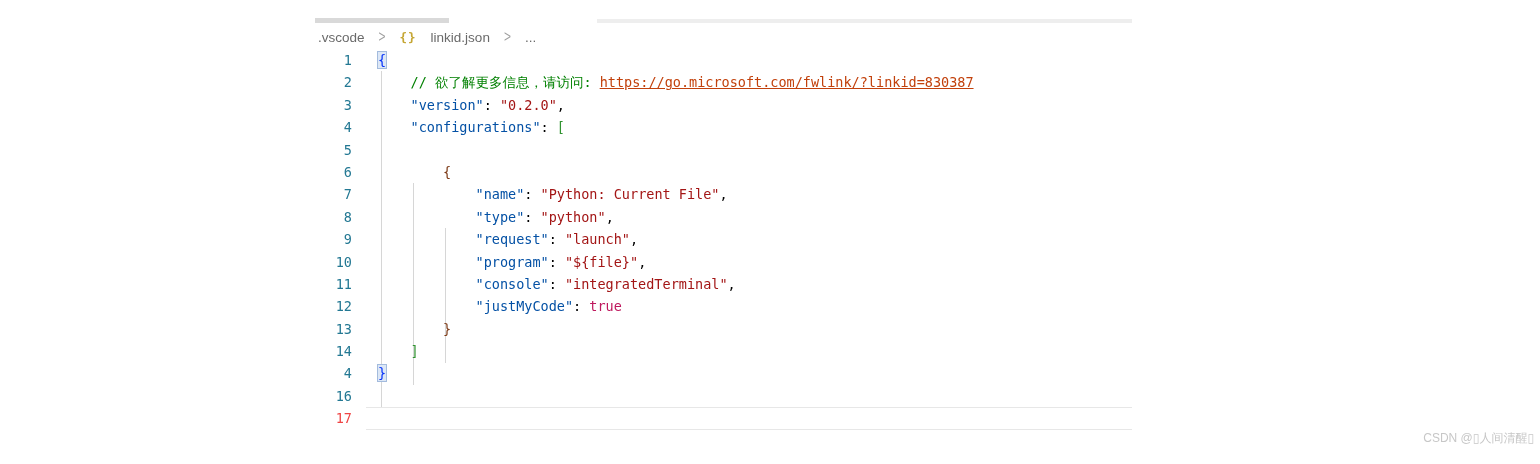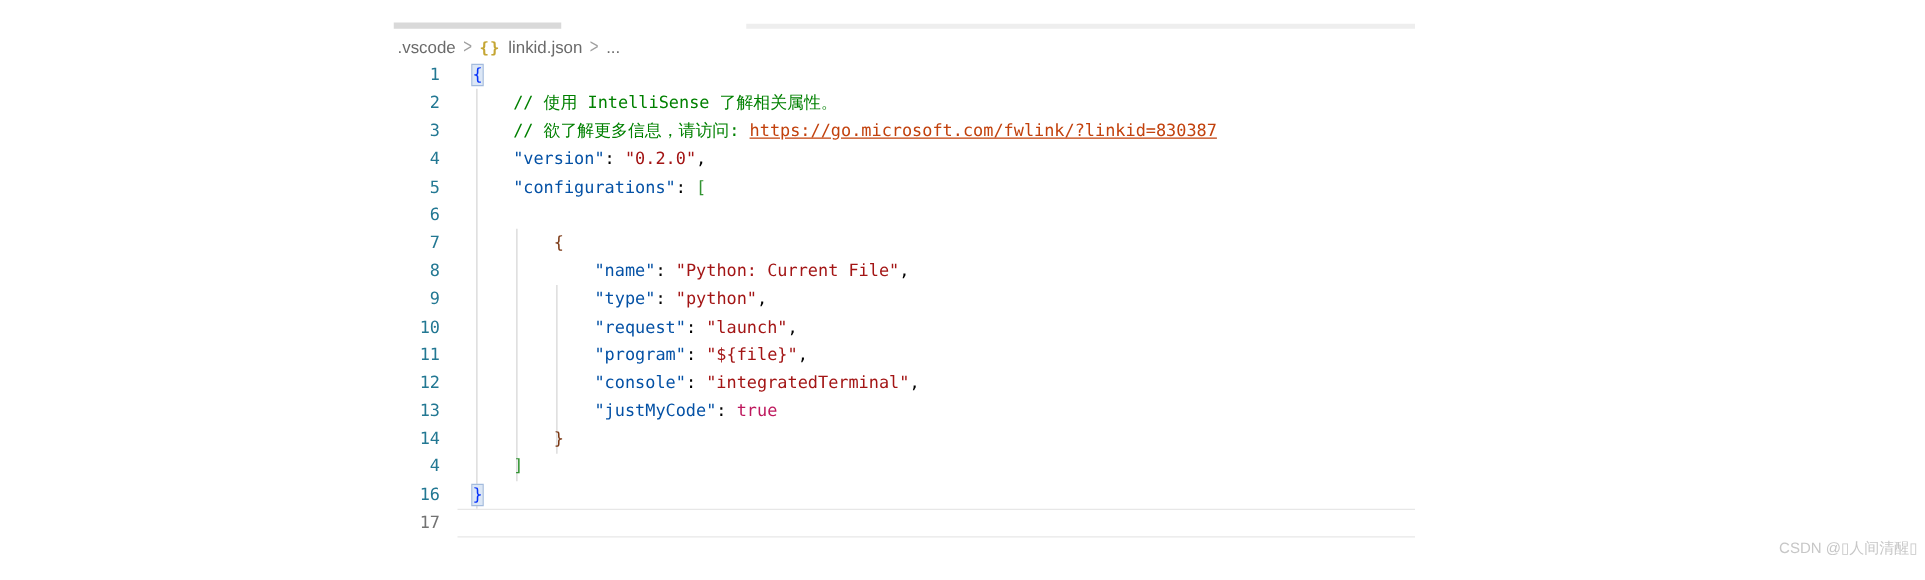--- a/index.html
+++ b/index.html
@@ -9,38 +9,38 @@
     font-family:"Liberation Sans","DejaVu Sans",sans-serif;
   }
   
   .bar{position:absolute;}
   #tab-bar-left{left:315px;top:18px;width:134px;height:5px;background:#d9d9d9;}
   #tab-bar-right{left:597px;top:19px;width:535px;height:4px;background:#eeeeee;}
 
   
   .breadcrumb{
     position:absolute;left:318px;top:27px;height:20px;
-    display:flex;align-items:center;gap:6px;
+    display:flex;align-items:center;gap:14px;
     font-size:13.5px;color:#6a6a6a;white-space:nowrap;
   }
   .breadcrumb .chev{color:#9f9f9f;font-size:12px;transform:scaleY(1.35);display:inline-block;}
   .breadcrumb .json-icon{
     color:#c5a634;font-weight:700;font-size:12.5px;letter-spacing:1px;
     font-family:"DejaVu Sans Mono","Liberation Mono",monospace;
   }
   .crumb{cursor:pointer;}
 
   
   .gutter{position:absolute;left:315px;top:49px;width:37px;}
   .gutter div{
     height:22.4px;line-height:22.4px;text-align:right;
     font-family:"DejaVu Sans Mono","Liberation Mono",monospace;
     font-size:13.5px;color:#237893;
   }
-  .gutter div.active{color:#737373;}
+  .gutter div.active{color:#ef4444;}
   .code-area{position:absolute;left:378px;top:49px;}
   .code-area .cl{
     height:22.4px;line-height:22.4px;white-space:pre;
     font-family:"DejaVu Sans Mono","Liberation Mono",monospace;
     font-size:13.5px;color:#000000;
   }
   
   .p  {color:#000000;}
   .cm {color:#008000;}
   .lk {color:#c2410c;text-decoration:underline;cursor:pointer;}
@@ -105,21 +105,20 @@
     <div>11</div>
     <div>12</div>
     <div>13</div>
     <div>14</div>
     <div>4</div>
     <div>16</div>
     <div class="active">17</div>
   </div>
 <div class="code-area" id="code">
     <div class="cl"><span class="b1 match">{</span></div>
-    <div class="cl"><span class="p">    </span><span class="cm">// 使用 IntelliSense 了解相关属性。</span></div>
     <div class="cl"><span class="p">    </span><span class="cm">// 欲了解更多信息，请访问: </span><span class="lk">https://go.microsoft.com/fwlink/?linkid=830387</span></div>
     <div class="cl"><span class="p">    </span><span class="k">"version"</span><span class="p">: </span><span class="s">"0.2.0"</span><span class="p">,</span></div>
     <div class="cl"><span class="p">    </span><span class="k">"configurations"</span><span class="p">: </span><span class="b2">[</span></div>
     <div class="cl"></div>
     <div class="cl"><span class="p">        </span><span class="b3">{</span></div>
     <div class="cl"><span class="p">            </span><span class="k">"name"</span><span class="p">: </span><span class="s">"Python: Current File"</span><span class="p">,</span></div>
     <div class="cl"><span class="p">            </span><span class="k">"type"</span><span class="p">: </span><span class="s">"python"</span><span class="p">,</span></div>
     <div class="cl"><span class="p">            </span><span class="k">"request"</span><span class="p">: </span><span class="s">"launch"</span><span class="p">,</span></div>
     <div class="cl"><span class="p">            </span><span class="k">"program"</span><span class="p">: </span><span class="s">"${file}"</span><span class="p">,</span></div>
     <div class="cl"><span class="p">            </span><span class="k">"console"</span><span class="p">: </span><span class="s">"integratedTerminal"</span><span class="p">,</span></div>

